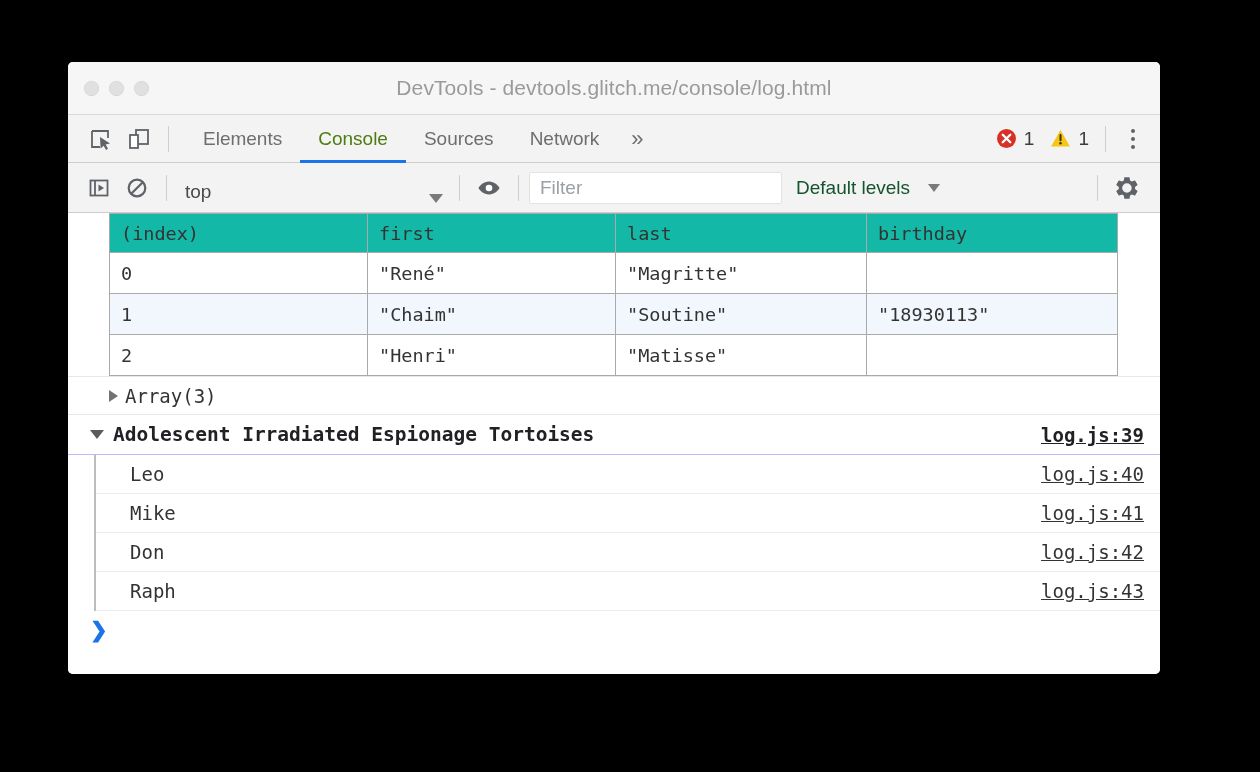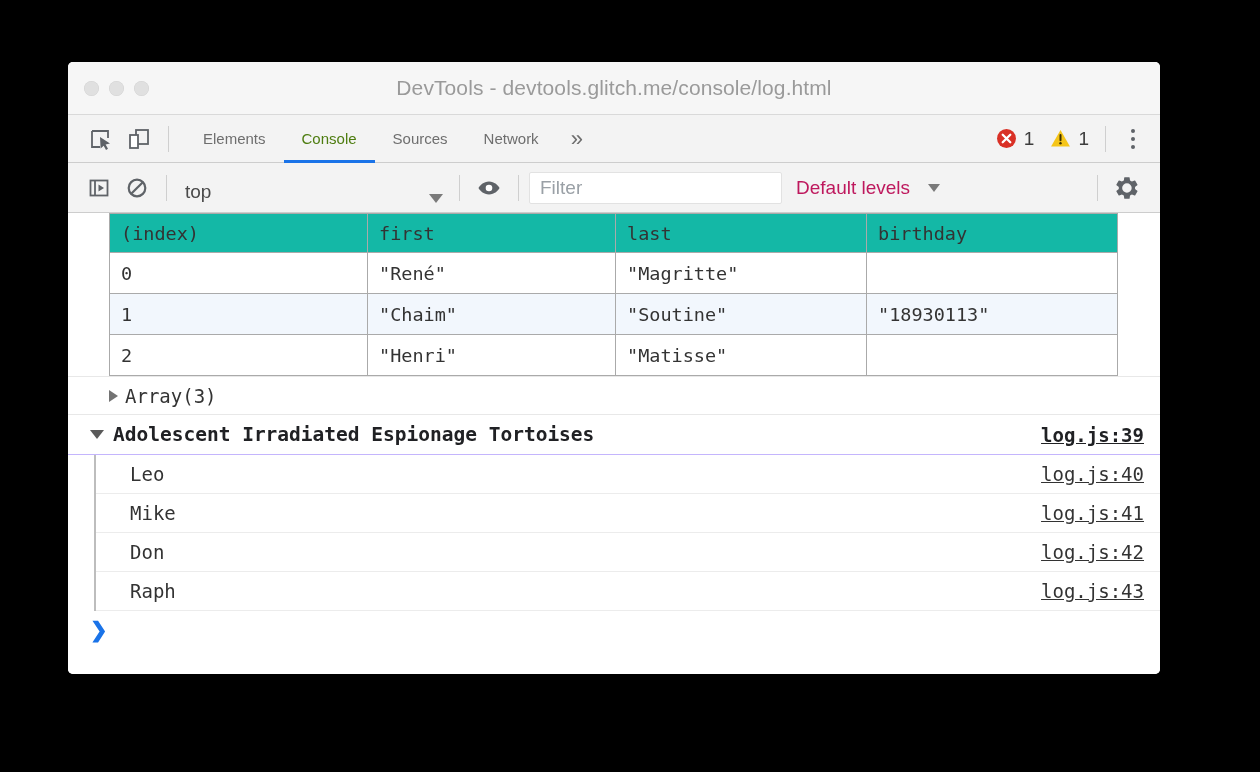--- a/index.html
+++ b/index.html
@@ -87,21 +87,21 @@
   .tabs {
     display: flex;
     align-items: stretch;
     height: 48px;
     margin-left: 6px;
   }
   .tab {
     display: flex;
     align-items: center;
     padding: 0 18px;
-    font-size: 15px;
+    font-size: 19px;
     color: #6e6e6e;
     position: relative;
     cursor: default;
     white-space: nowrap;
   }
   .tab.active {
     color: #4d7c0f;
   }
   .tab.active::after {
     content: "";
@@ -191,21 +191,21 @@
     box-sizing: border-box;
     font-family: "Liberation Sans", sans-serif;
     outline: none;
   }
   #filter-input::placeholder { color: #9aa0a6; }
   #levels-select {
     display: flex;
     align-items: center;
     gap: 18px;
     font-size: 19px;
-    color: #be185d;
+    color: #14532d;
     margin-left: 14px;
     cursor: default;
     white-space: nowrap;
   }
   #levels-select .caret {
     border-left-width: 6px;
     border-right-width: 6px;
     border-top-width: 8px;
   }
   .toolbar-right {

